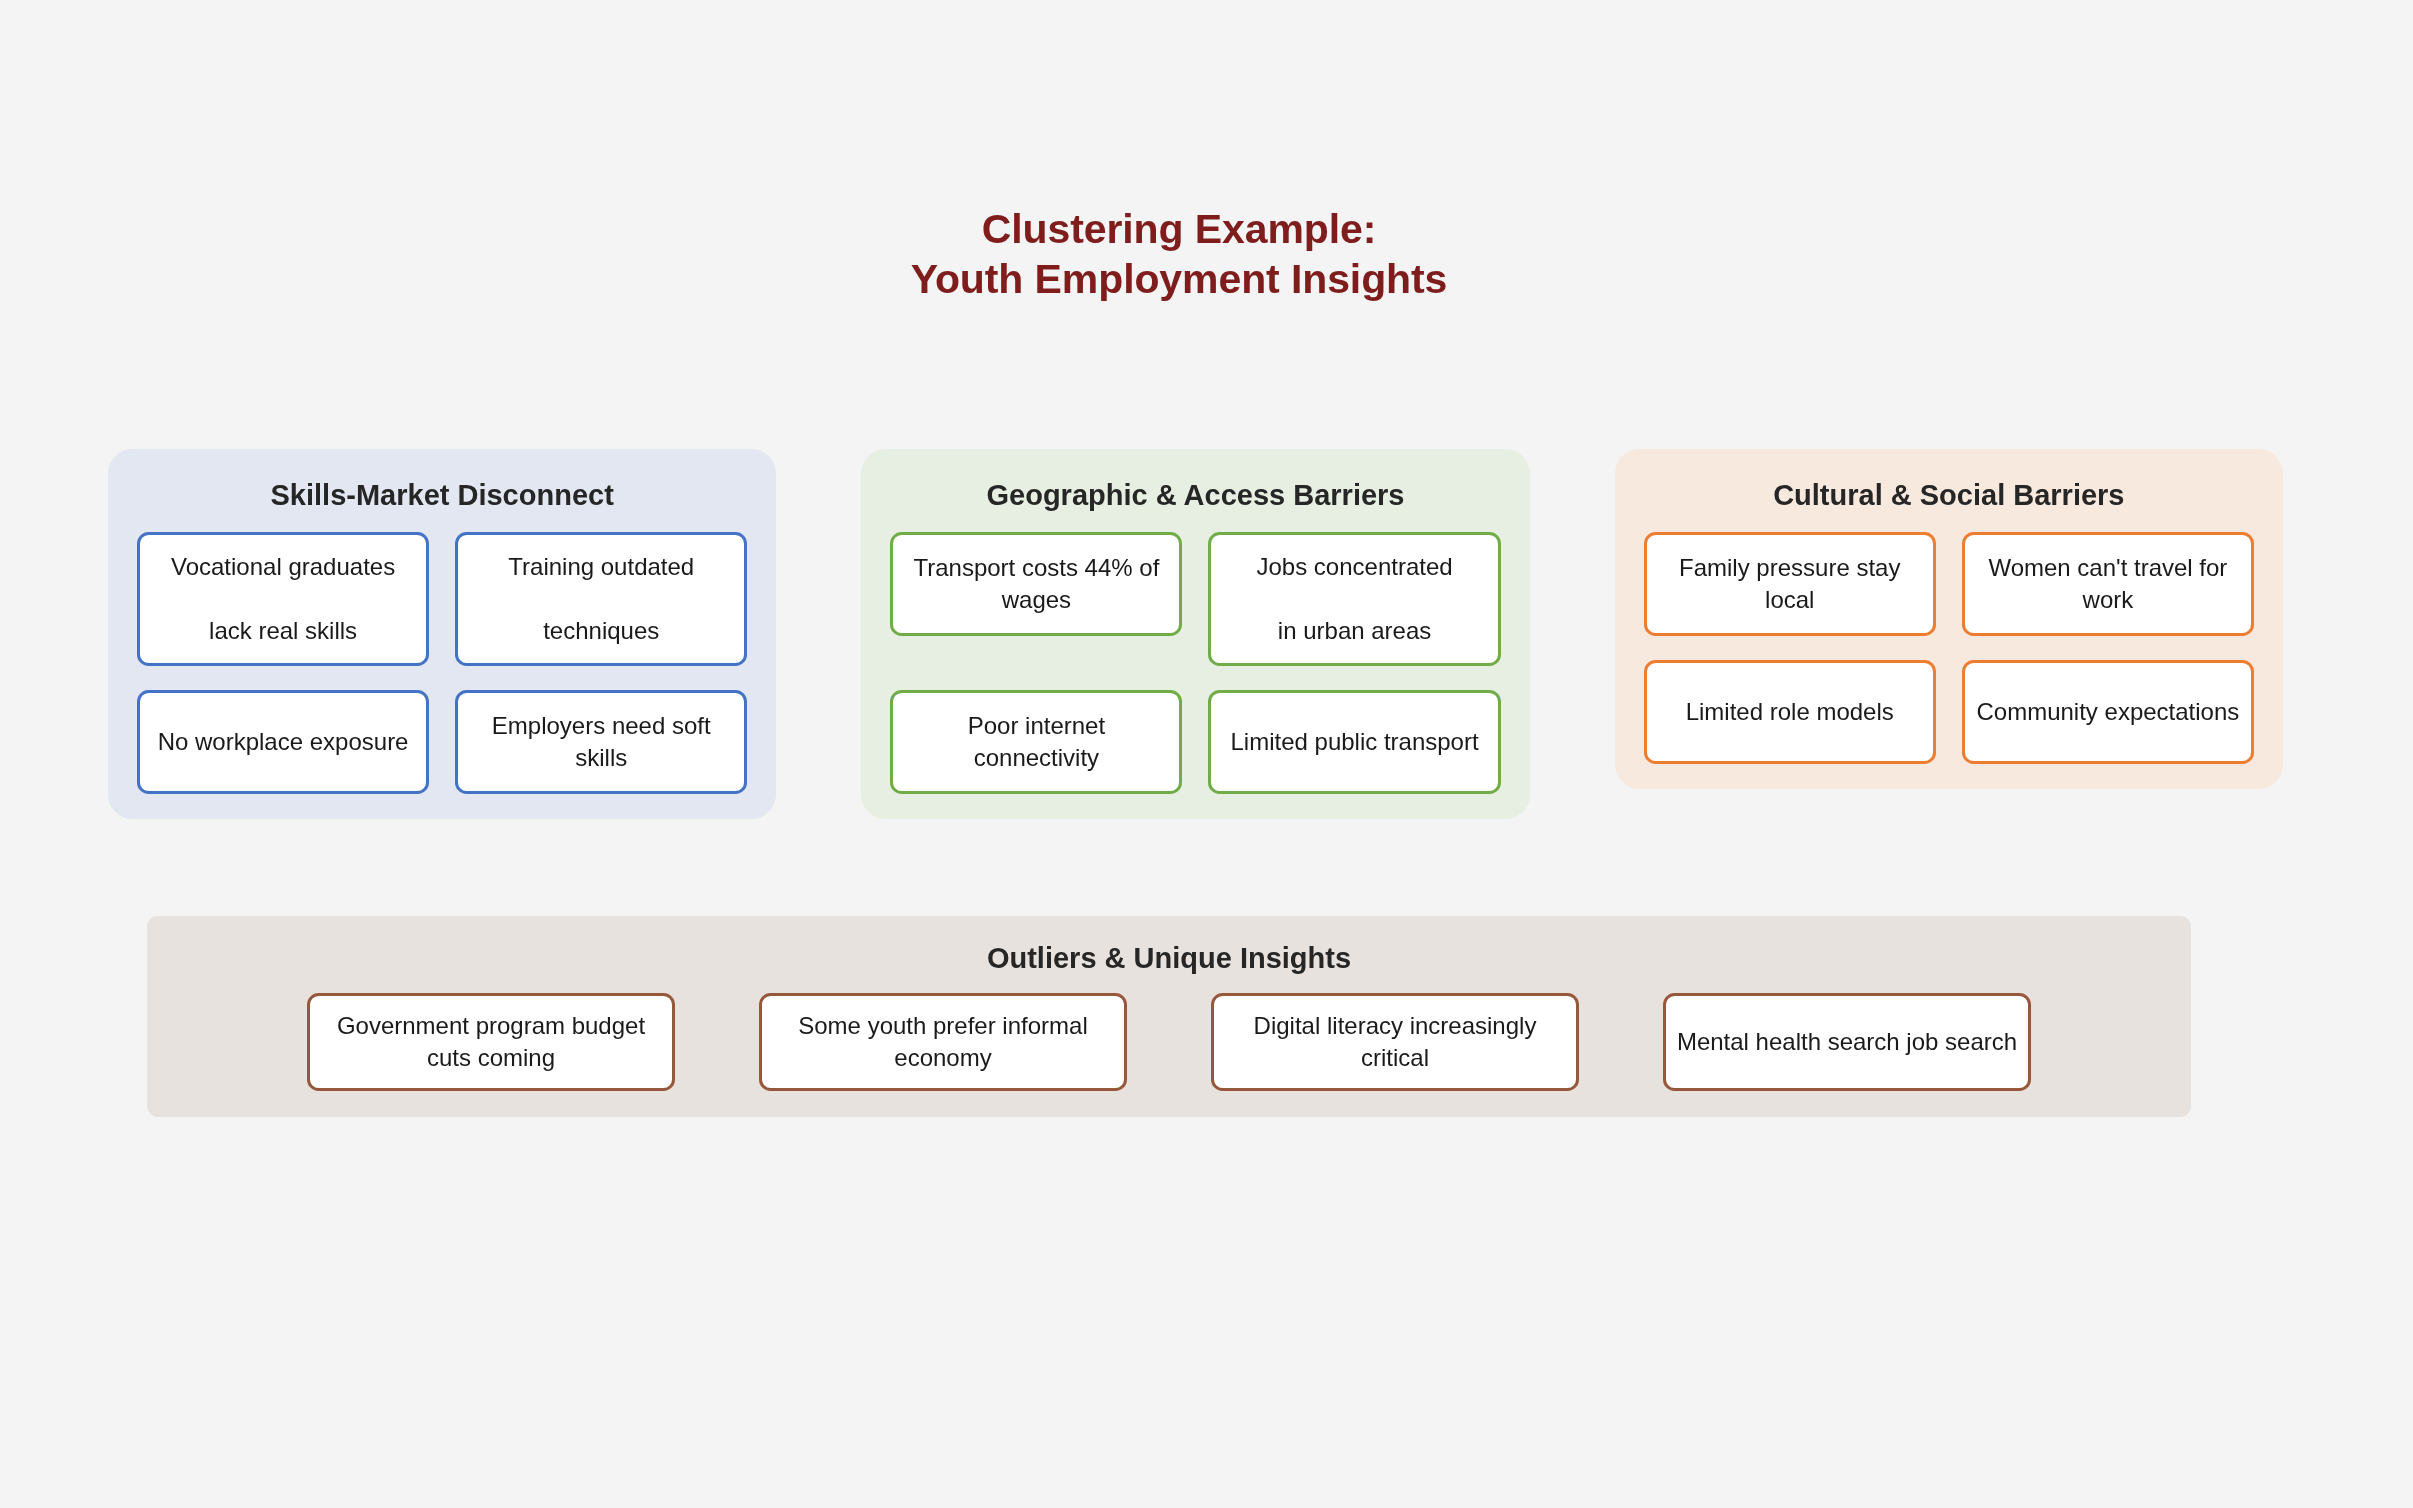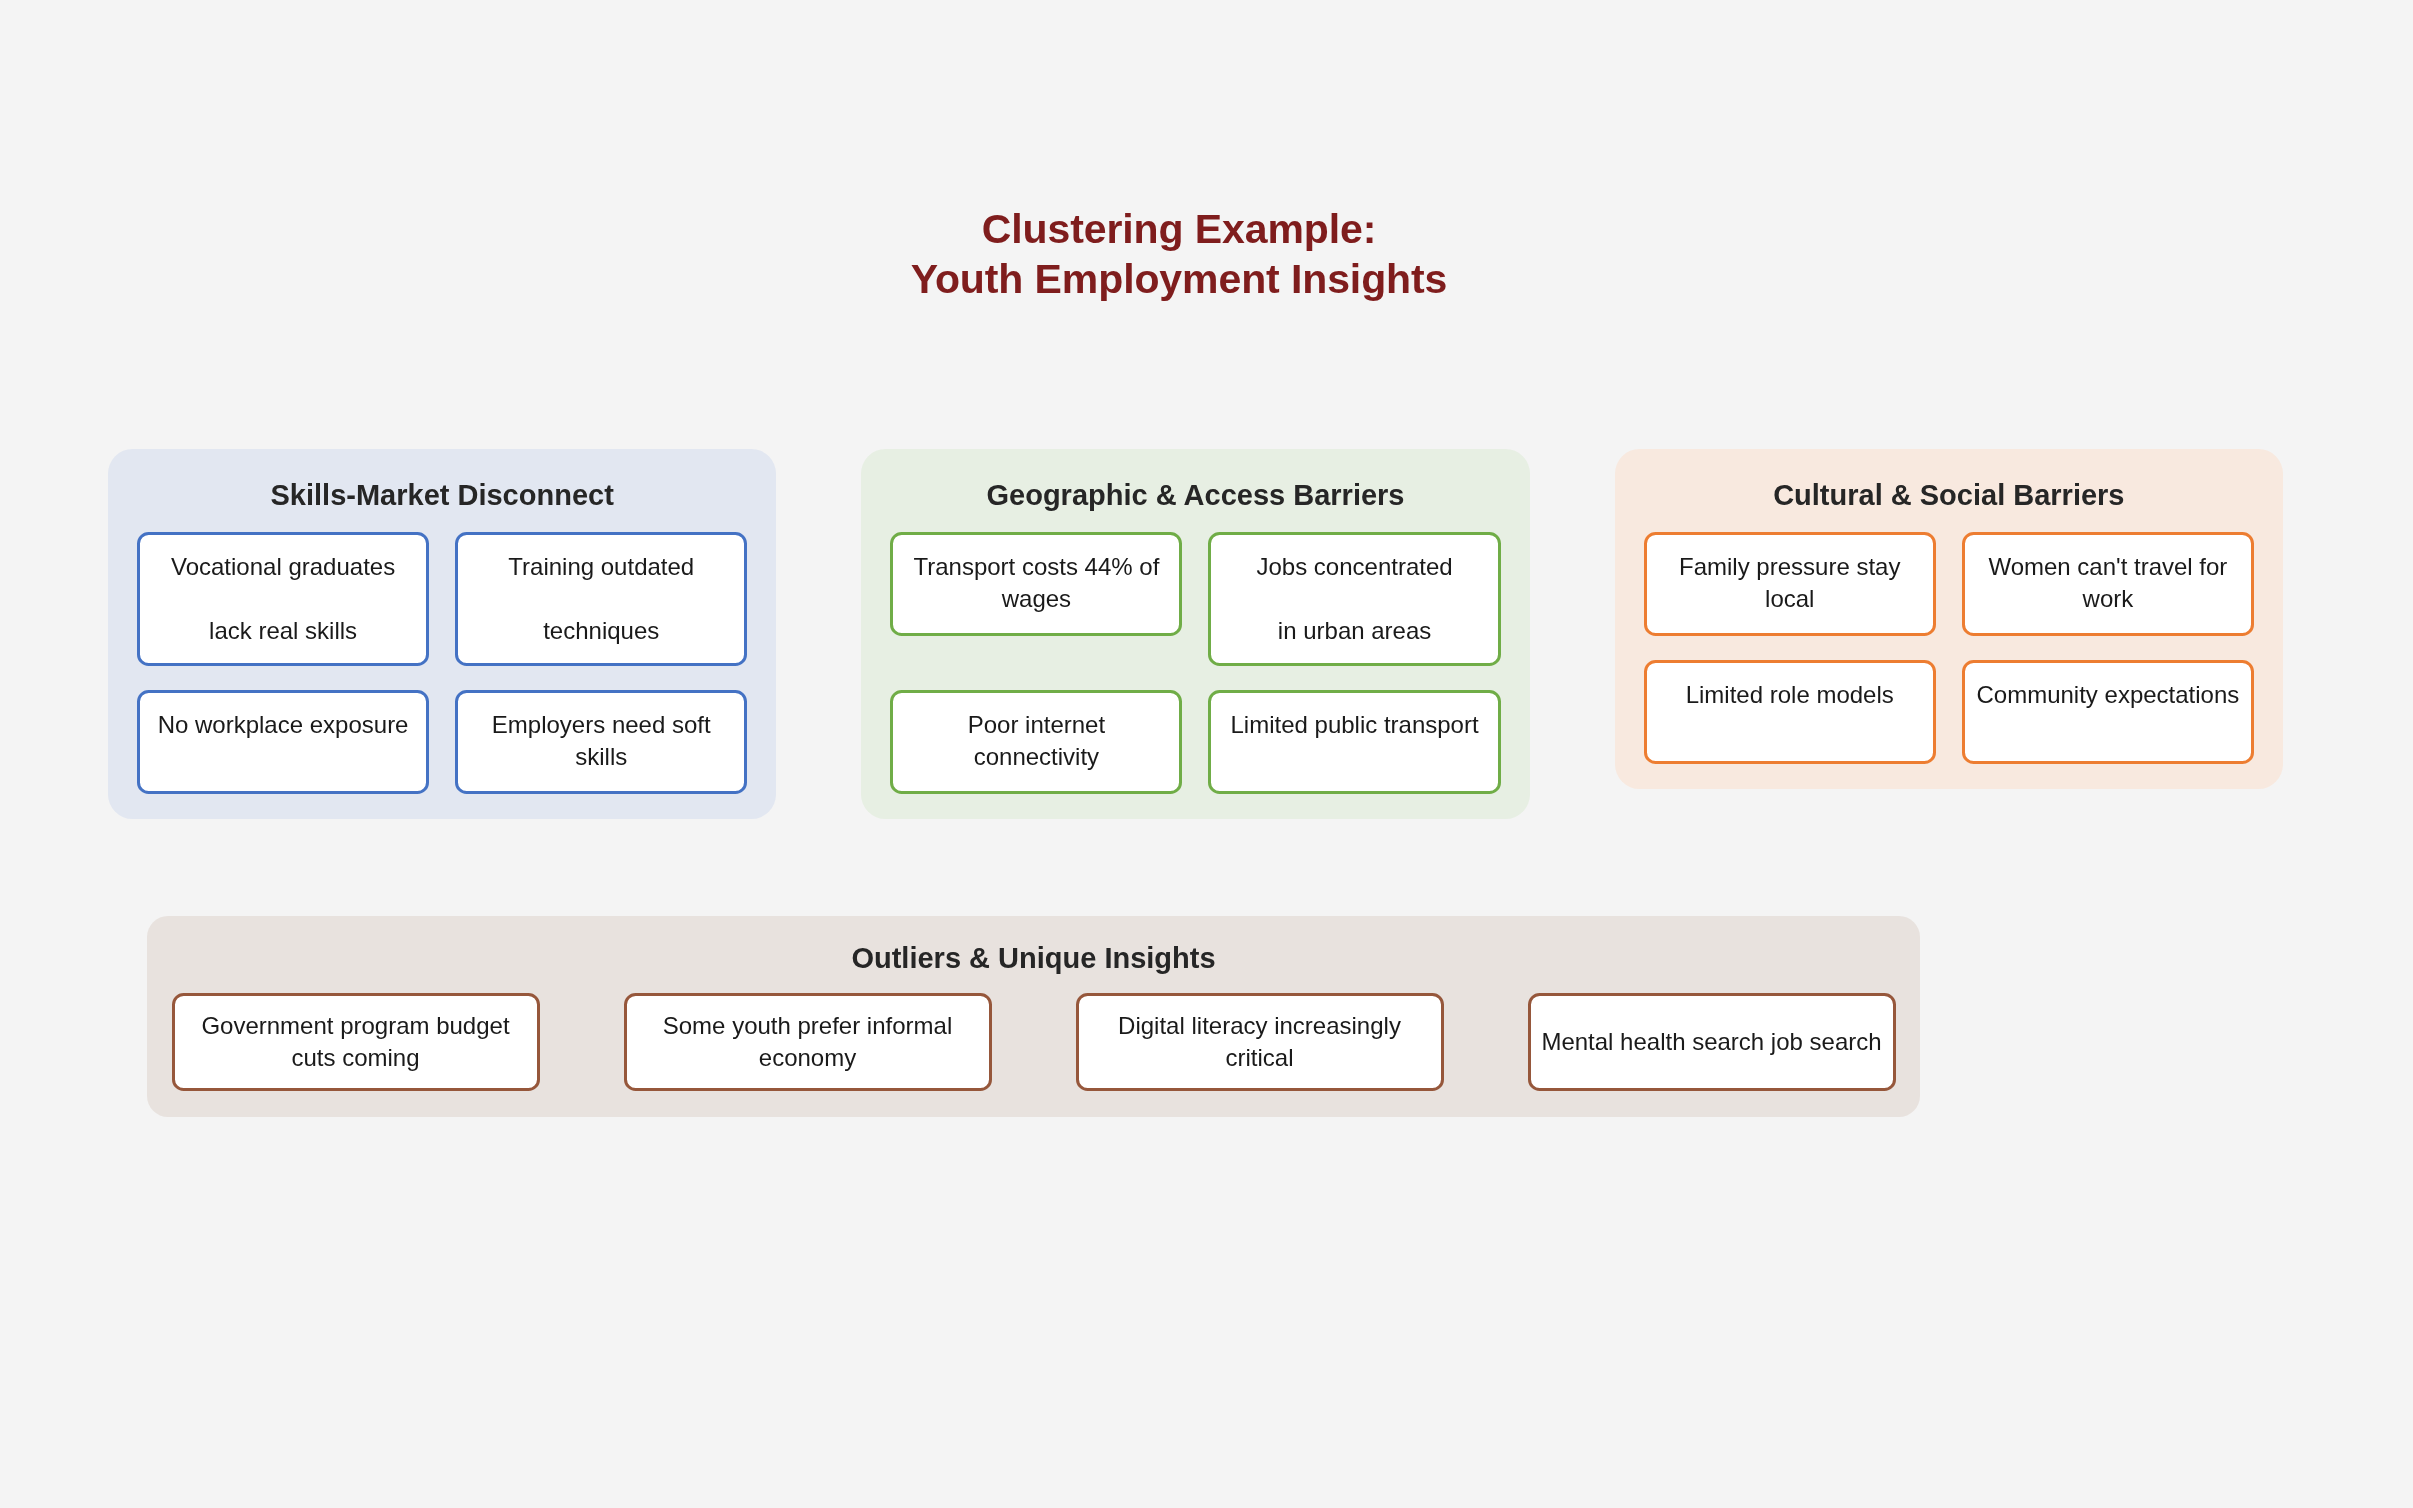--- a/index.html
+++ b/index.html
@@ -79,41 +79,42 @@
     border-style: solid;
     border-width: 3.6px;
     border-radius: 11.6px;
     box-sizing: border-box;
     padding: 16px 11.6px;
     text-align: center;
     font-size: 24px;
     line-height: 1.33;
     color: #1a1a1a;
     display: flex;
+    align-items: center;
     justify-content: center;
     min-height: 104px;
   }
   .card .card-text { display: block; width: 100%; white-space: pre-line; }
 
   
   .cluster.blue   { background: #e2e7f1; }
   .cluster.blue   .card { border-color: #4472c4; }
   .cluster.green  { background: #e7efe3; }
   .cluster.green  .card { border-color: #70ad47; }
   .cluster.orange { background: #f8e9df; }
   .cluster.orange .card { border-color: #ed7d31; }
 
   
   .outliers {
     position: absolute;
     left: 147px;
     top: 916px;
-    width: 1773px;
+    width: 2044px;
     background: #e8e2de;
-    border-radius: 21px;
+    border-radius: 11px;
     padding: 14.5px 0 26px 0;
     box-sizing: border-box;
   }
   .outliers-title {
     text-align: center;
     font-size: 29px;
     font-weight: bold;
     color: #262626;
     margin: 10px 0 17.4px 0;
     line-height: 1.2;

